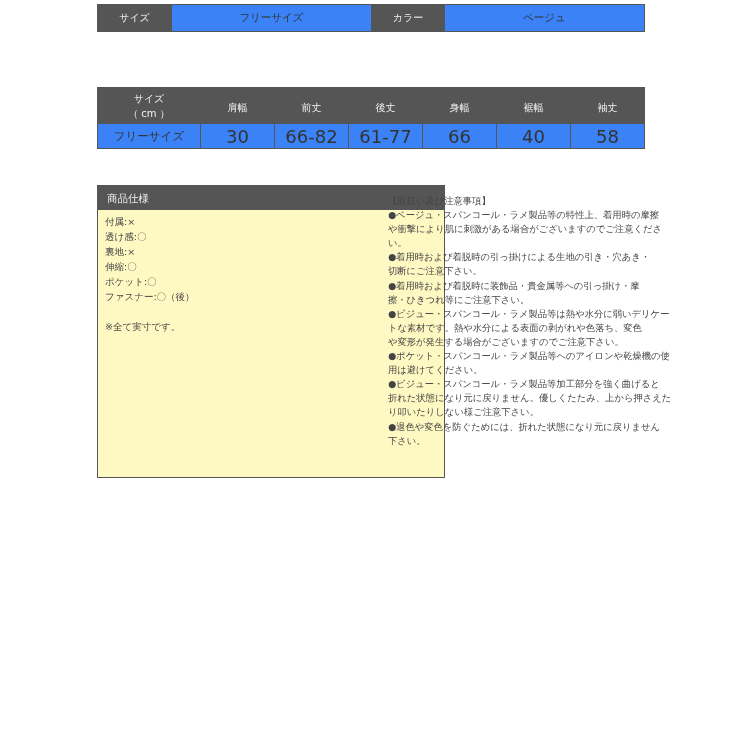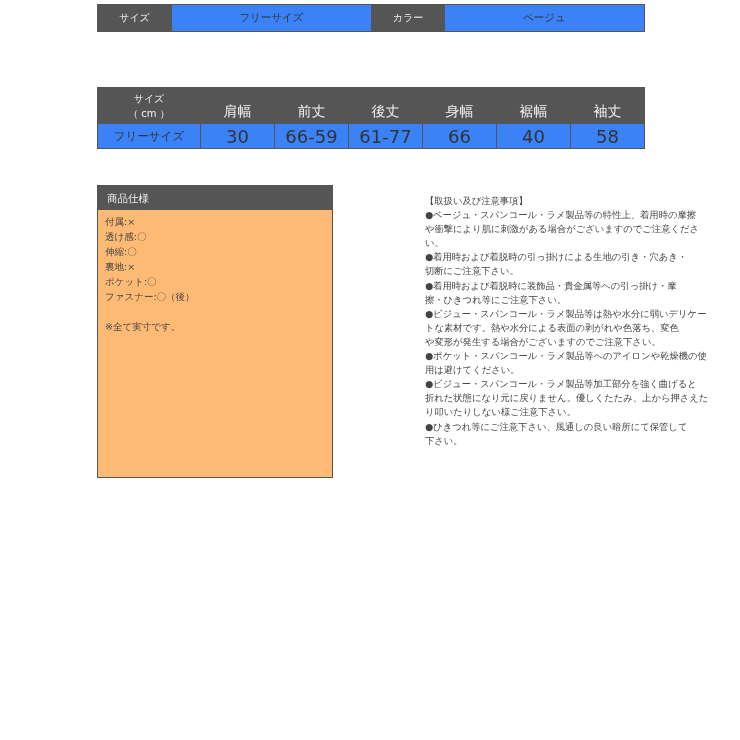--- a/index.html
+++ b/index.html
@@ -9,32 +9,32 @@
     .tbl td { border:1px solid #555555; padding:0; text-align:center; vertical-align:middle; overflow:hidden; white-space:nowrap; }
     .hd { background:#555555; color:#f0f0f0; font-size:10px; }
     .val { background:#3b82f6; color:#333333; font-size:10.5px; }
 
     #t1 { left:97px; top:4px; width:547px; }
     #t1 tr { height:27px; }
 
     #t2 { left:97px; top:87px; width:547px; }
     #t2 tr.h { height:36px; }
     #t2 tr.r { height:25px; }
-    #t2 .hd { vertical-align:bottom; padding-bottom:2px; font-size:14px; }
+    #t2 .hd { vertical-align:bottom; padding-bottom:8px; font-size:10px; }
     #t2 .hd.first { vertical-align:middle; padding:0; font-size:10px; line-height:15px; }
     #t2 .val { font-size:18px; }
     #t2 .val.first { font-size:11.5px; }
 
-    #spec { position:absolute; left:97px; top:185px; width:236px; height:293px; border:1px solid #555555; box-sizing:border-box; background:#fdba74; }
+    #spec { position:absolute; left:97px; top:185px; width:348px; height:293px; border:1px solid #555555; box-sizing:border-box; background:#fef9c3; }
     #spec .title { background:#555555; color:#f0f0f0; height:24px; line-height:24px; padding-left:9px; font-size:10.5px; }
     #spec .body { padding:4px 0 0 7px; font-size:9.5px; line-height:15px; color:#444; }
     #spec .line { height:15px; white-space:nowrap; }
     #spec .gap { height:15px; }
 
-    #notes { position:absolute; left:425px; top:194px; width:245px; font-size:9.3px; line-height:14.1px; color:#444; }
+    #notes { position:absolute; left:388px; top:194px; width:245px; font-size:9.3px; line-height:14.1px; color:#444; }
     #notes .n { white-space:nowrap; height:14.1px; }
   </style>
 </head>
 <body>
 
 <table id="t1" class="tbl">
   <colgroup>
       <col style="width:74px">
       <col style="width:200px">
       <col style="width:73px">
@@ -69,36 +69,36 @@
     <td class="hd">肩幅</td>
     <td class="hd">前丈</td>
     <td class="hd">後丈</td>
     <td class="hd">身幅</td>
     <td class="hd">裾幅</td>
     <td class="hd">袖丈</td>
   </tr>
   <tr class="r">
     <td class="val first">フリーサイズ</td>
     <td class="val">30</td>
-    <td class="val">66-59</td>
+    <td class="val">66-82</td>
     <td class="val">61-77</td>
     <td class="val">66</td>
     <td class="val">40</td>
     <td class="val">58</td>
   </tr>
 </tbody>
   </table>
 
 <div id="spec">
   <div class="title">商品仕様</div>
   <div class="body">
     <div class="line">付属:×</div>
     <div class="line">透け感:〇</div>
+    <div class="line">裏地:×</div>
     <div class="line">伸縮:〇</div>
-    <div class="line">裏地:×</div>
     <div class="line">ポケット:〇</div>
     <div class="line">ファスナー:〇（後）</div>
     <div class="gap"></div>
     <div class="line">※全て実寸です。</div>
   </div>
 </div>
 
 <div id="notes">
   <div class="n">【取扱い及び注意事項】</div>
   <div class="n">●ベージュ・スパンコール・ラメ製品等の特性上、着用時の摩擦</div>
@@ -109,15 +109,15 @@
   <div class="n">●着用時および着脱時に装飾品・貴金属等への引っ掛け・摩</div>
   <div class="n">擦・ひきつれ等にご注意下さい。</div>
   <div class="n">●ビジュー・スパンコール・ラメ製品等は熱や水分に弱いデリケー</div>
   <div class="n">トな素材です。熱や水分による表面の剥がれや色落ち、変色</div>
   <div class="n">や変形が発生する場合がございますのでご注意下さい。</div>
   <div class="n">●ポケット・スパンコール・ラメ製品等へのアイロンや乾燥機の使</div>
   <div class="n">用は避けてください。</div>
   <div class="n">●ビジュー・スパンコール・ラメ製品等加工部分を強く曲げると</div>
   <div class="n">折れた状態になり元に戻りません。優しくたたみ、上から押さえた</div>
   <div class="n">り叩いたりしない様ご注意下さい。</div>
-  <div class="n">●ひきつれ等にご注意下さい、風通しの良い暗所にて保管して</div>
+  <div class="n">●退色や変色を防ぐためには、折れた状態になり元に戻りません</div>
   <div class="n">下さい。</div>
 </div>
 
 </body></html>

